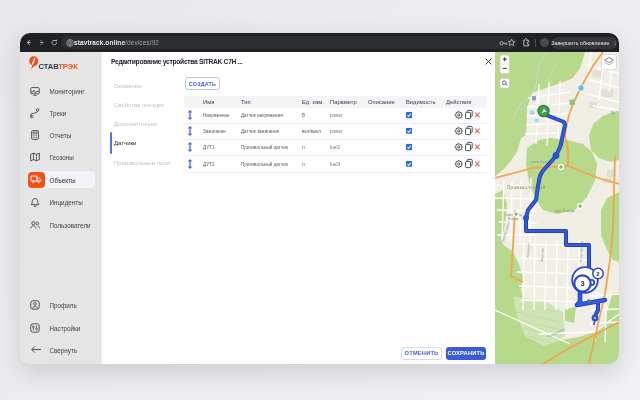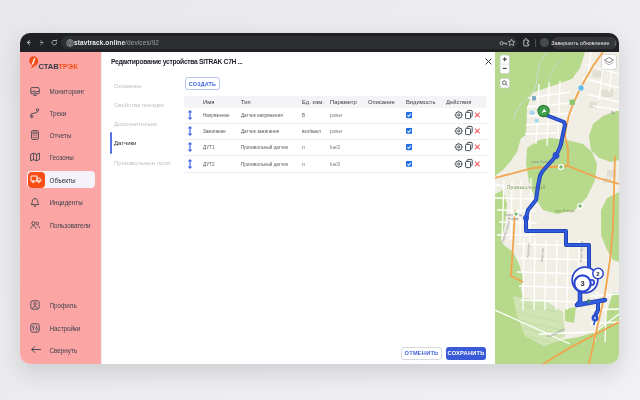--- a/index.html
+++ b/index.html
@@ -5,21 +5,21 @@
 html,body{width:640px;height:400px;overflow:hidden;background:linear-gradient(135deg,#e8e8ea,#f1f1f3);font-family:"Liberation Sans",sans-serif}
 .win{position:absolute;left:20px;top:33px;width:599px;height:331px;border-radius:10px;overflow:hidden;background:#fff;box-shadow:0 8px 22px rgba(40,45,60,.16)}
 .tbar{position:absolute;left:0;top:0;width:599px;height:19px;background:#202124}
 .tb-ic{position:absolute;top:0;height:19px}
 .urlpill{position:absolute;left:41px;top:3px;width:456px;height:13px;border-radius:6.5px;background:#2d2e32}
 .urltxt{position:absolute;left:13px;top:3px;font-size:6.5px;color:#e8eaed;letter-spacing:.1px;white-space:nowrap}
 .urltxt .dim{color:#9aa0a6}
 .updpill{position:absolute;left:532px;top:3.5px;width:65px;height:12px;border-radius:6px;background:#35363a;color:#e9eaee;font-size:5.3px;display:flex;align-items:center;justify-content:center;white-space:nowrap}
 .avatar{position:absolute;left:520px;top:5px;width:9px;height:9px;border-radius:50%;background:#46494d}
 .sep{position:absolute;left:515px;top:5.5px;width:1px;height:8px;background:#4a4d51}
-.side{position:absolute;left:0;top:19px;width:82px;height:312px;background:#fca5a5;border-right:1px solid #eef0f3}
+.side{position:absolute;left:0;top:19px;width:82px;height:312px;background:#e5e5e5;border-right:1px solid #eef0f3}
 .mi{position:absolute;left:0;width:82px;height:17px}
 .mi .ic{position:absolute;left:9px;top:50%;transform:translateY(-50%)}
 .mi .tx{position:absolute;left:29.5px;top:50%;transform:translateY(-50%);font-size:6.3px;color:#3d434d;white-space:nowrap}
 .hl{position:absolute;left:7px;top:119.25px;width:68px;height:16.5px;border-radius:4px;background:#f5f3f9}
 .obsq{position:absolute;left:7.7px;top:119.5px;width:17.6px;height:16px;border-radius:4px;background:#f84d15;display:flex;align-items:center;justify-content:center}
 .main{position:absolute;left:83px;top:19px;width:392px;height:312px;background:#fff}
 .title{position:absolute;left:8px;top:6px;font-size:6.7px;font-weight:bold;color:#20242e;letter-spacing:-.3px;white-space:nowrap}
 .tab{position:absolute;left:11px;font-size:6px;color:#bcc0c8;white-space:nowrap}
 .tab.on{color:#262b34}
 .tbarv{position:absolute;left:6.8px;top:79.5px;width:1.8px;height:22.5px;border-radius:1px;background:#5671e0}

